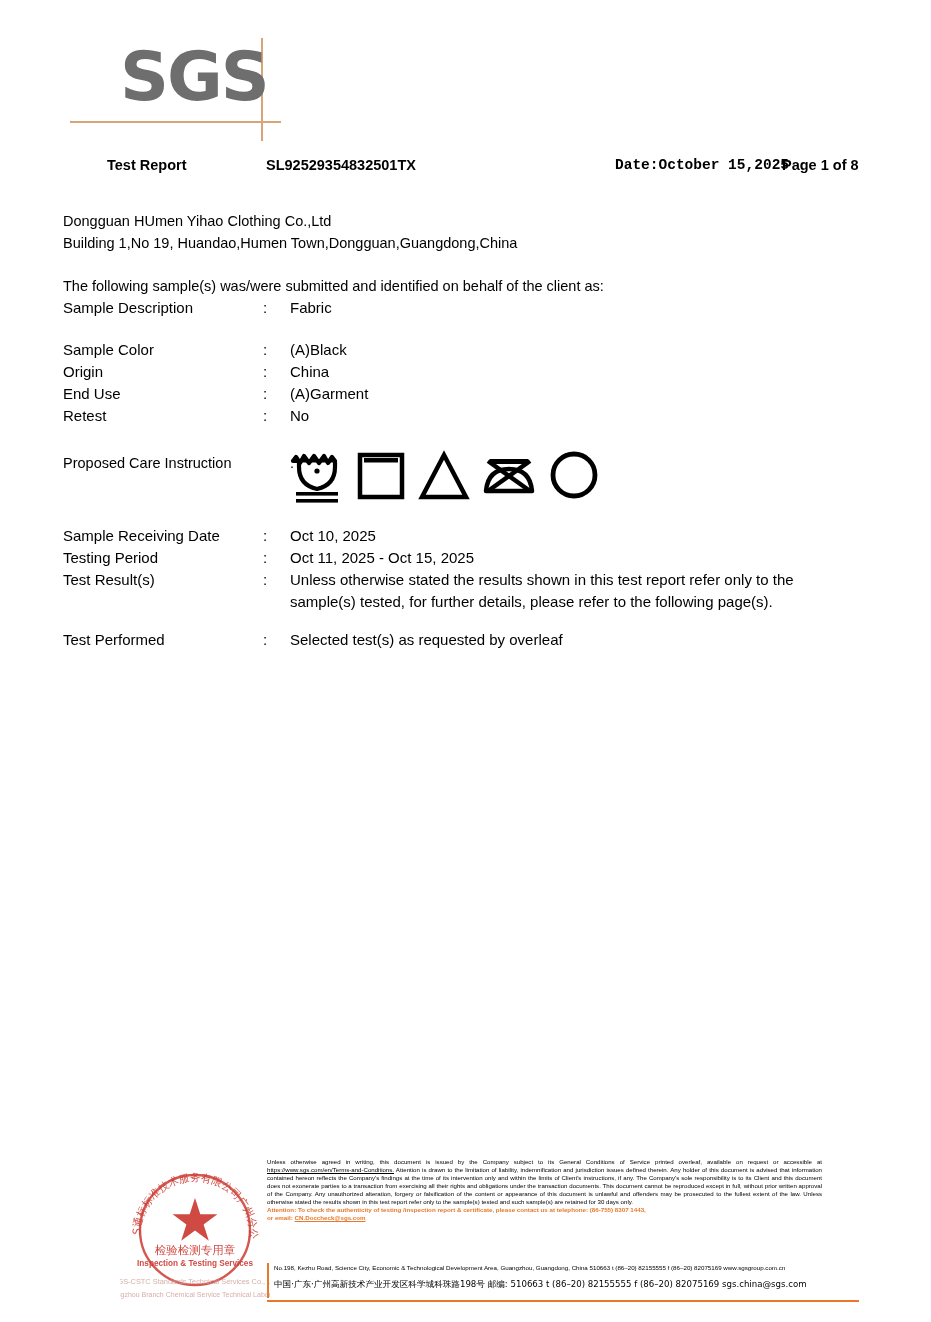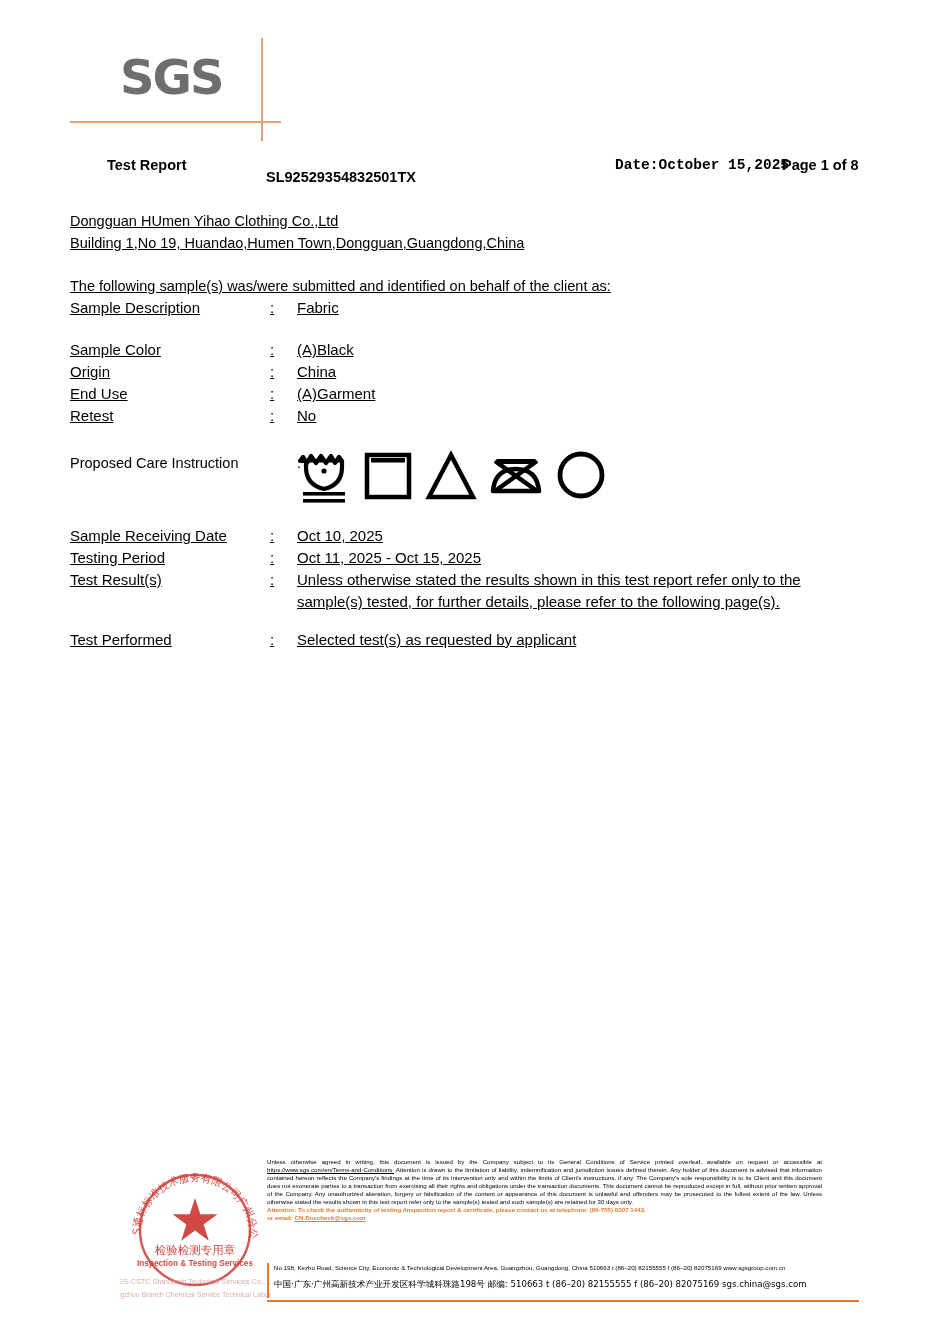--- a/index.html
+++ b/index.html
@@ -27,21 +27,21 @@
     top: 33px;
     width: 220px;
     height: 110px;
   }
   .logo-text {
     position: absolute;
     left: 50px;
     top: 0px;
     font-family: "DejaVu Sans", sans-serif;
     font-weight: bold;
-    font-size: 48px;
+    font-size: 68px;
     letter-spacing: -2px;
     color: #6e6e6e;
     line-height: 88px;
     -webkit-text-stroke: 0px;
   }
   .logo-hline {
     position: absolute;
     left: 0px;
     top: 88px;
     width: 211px;
@@ -61,33 +61,32 @@
   .header-row {
     position: absolute;
     left: 70px;
     top: 157px;
     width: 790px;
     height: 20px;
     font-size: 14.5px;
     font-weight: bold;
   }
   .hdr-title { position: absolute; left: 0px; top: 0; margin-left: 37px; }
-  .hdr-refno { position: absolute; left: 196px; top: 12px; }
+  .hdr-refno { position: absolute; left: 196px; top: 0; }
   .hdr-date  { position: absolute; left: 545px; top: 0; font-family: Liberation Mono, monospace; }
   .hdr-page  { position: absolute; left: 712px; top: 0; }
 
   
   .body-area {
     position: absolute;
-    left: 70px;
+    left: 63px;
     top: 210px;
     width: 800px;
     font-size: 14.5px;
     line-height: 22px;
-    text-decoration: underline;
   }
   .company-line { white-space: pre; }
   .intro-line { margin-top: 21px; }
 
   .kv-table {
     border-collapse: collapse;
     width: 100%;
     font-size: 14.5px;
   }
   .kv-table td {
@@ -354,21 +353,21 @@
         <td class="kv-label">Test Result(s)</td>
         <td class="kv-colon">:</td>
         <td class="kv-value">Unless otherwise stated the results shown in this test report refer only to the sample(s) tested, for further details, please refer to the following page(s).</td>
       </tr>
       <tr>
         <td colspan="3" class="spacer-16"></td>
       </tr>
       <tr>
         <td class="kv-label">Test Performed</td>
         <td class="kv-colon">:</td>
-        <td class="kv-value">Selected test(s) as requested by applicant</td>
+        <td class="kv-value">Selected test(s) as requested by overleaf</td>
       </tr>
     </tbody>
       </table>
 
   </div>
 
   <div class="footer">
 
     <div class="stamp">
       <svg width="150" height="150" viewBox="0 0 150 150">

